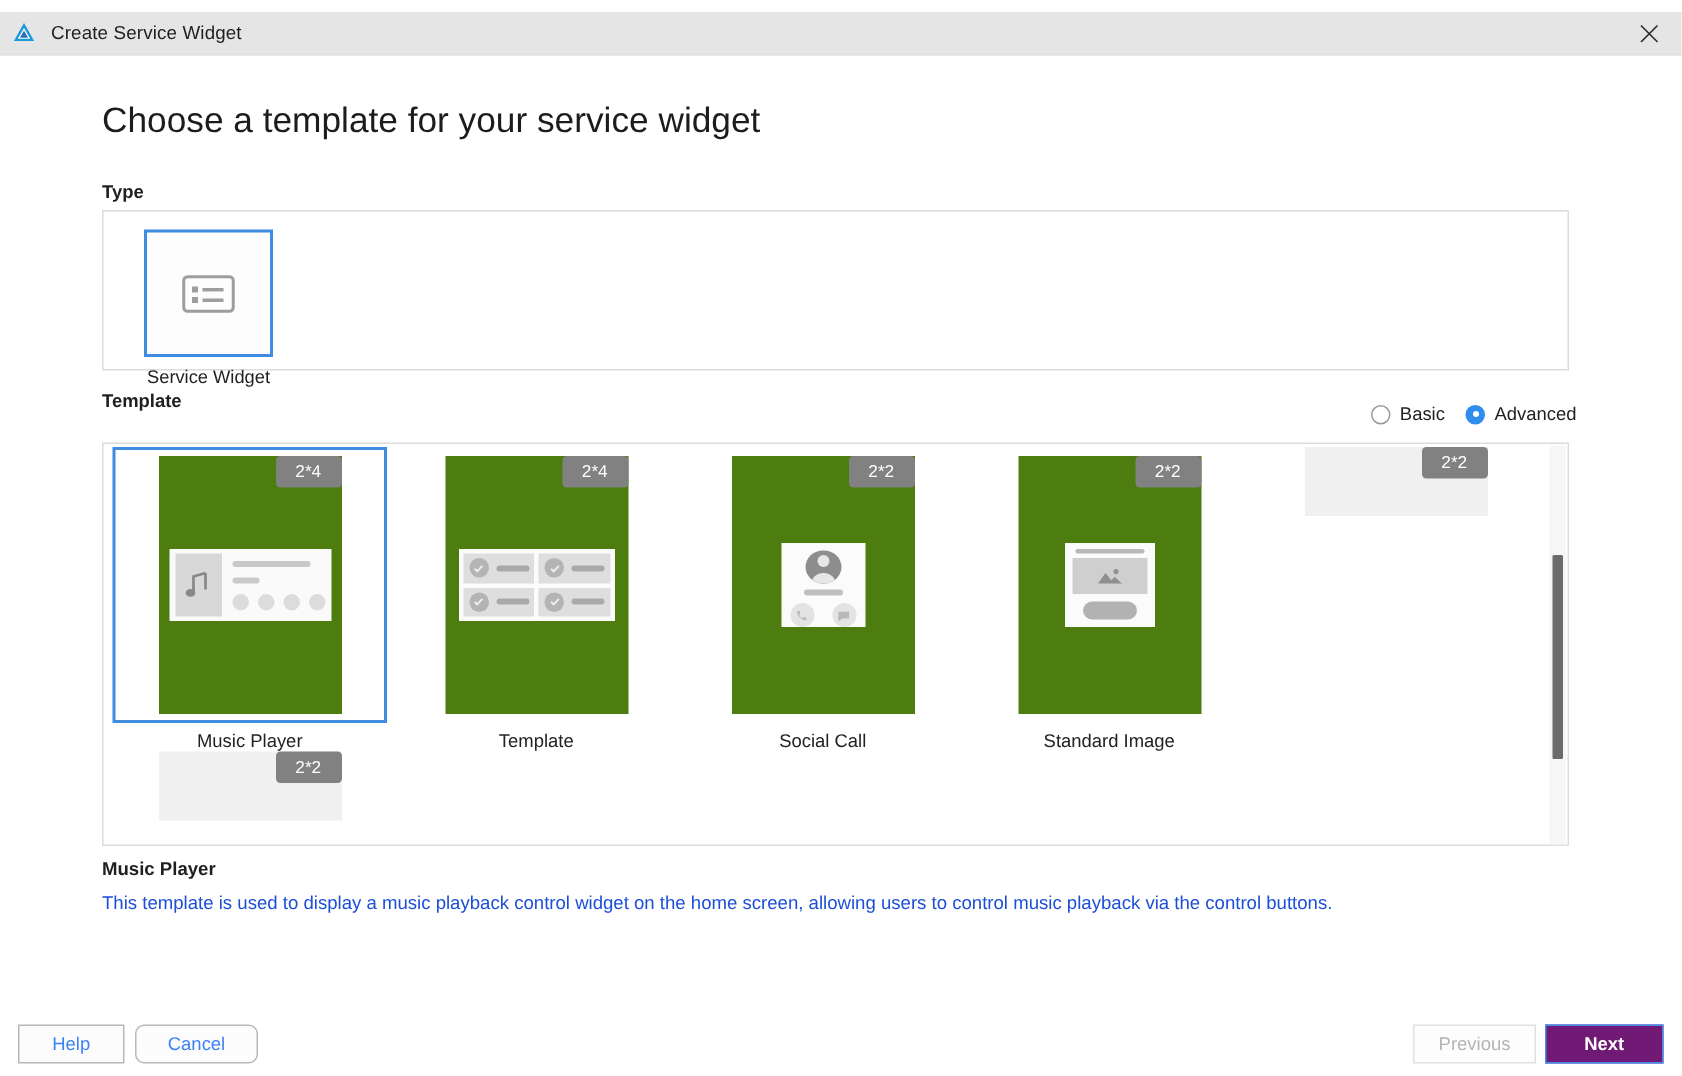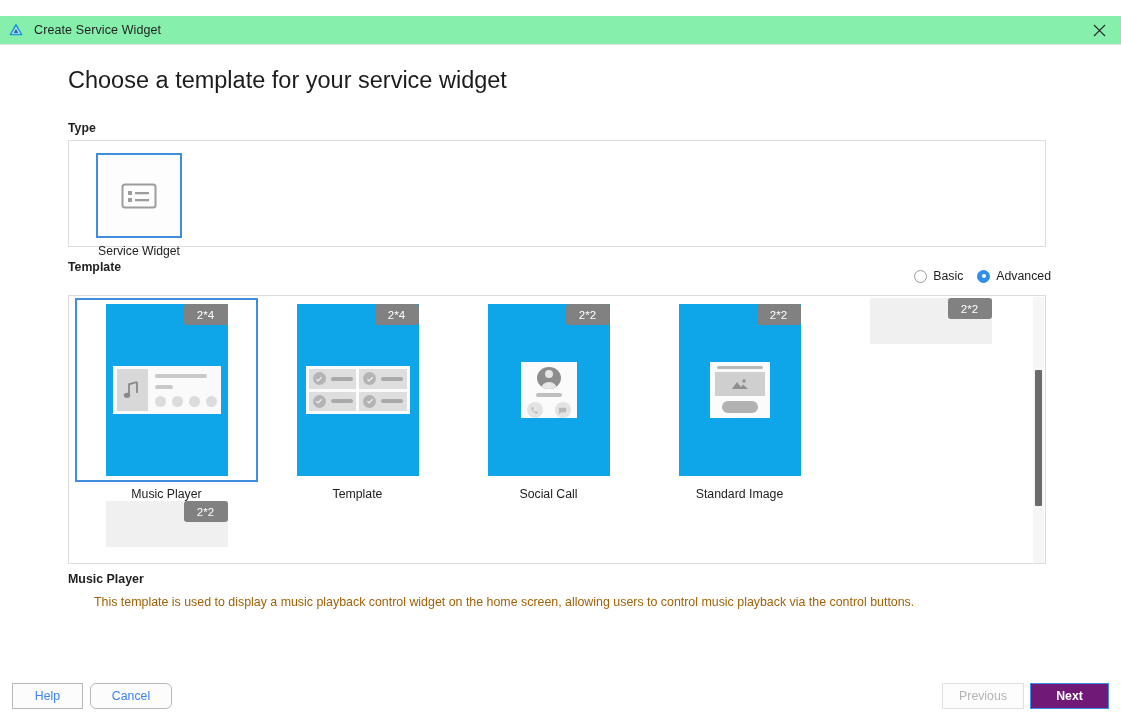--- a/index.html
+++ b/index.html
@@ -7,23 +7,23 @@
     margin: 0; padding: 0;
     width: 1121px; height: 717px;
     overflow: hidden;
     background: #ffffff;
     font-family: "Liberation Sans", sans-serif;
     color: #1f1f1f;
   }
 
   
   .titlebar {
-    position: absolute; top: 16px; left: 0;
+    position: absolute; top: 8px; left: 0;
     width: 1121px; height: 29px;
-    background: #86efac;
+    background: #e5e5e5;
     border-bottom: 1px solid #e2e2e2;
     display: flex; align-items: center; text-align: center;
   }
   .app-logo { margin-left: 7px; width: 18px; height: 18px; display: block; }
   .titlebar-title {
     margin-left: 9px;
     font-size: 12.5px;
     color: #1f1f1f;
     letter-spacing: .1px;
     white-space: nowrap;
@@ -119,21 +119,21 @@
     width: 183px; height: 184px;
     display: flex; align-items: center; justify-content: center;
     border: 2px solid transparent;
     background: #ffffff;
     position: relative;
   }
   .tcard.selected { border-color: #3f8ce0; }
   .thumb {
     position: relative;
     width: 122px; height: 172px;
-    background: #0ea5e9;
+    background: #4d7c0f;
   }
   .badge {
     position: absolute; right: 0px; top: 0px;
     min-width: 44px; height: 21px;
     border-radius: 3px;
     background: #818181;
     color: #ffffff;
     font-size: 11.5px;
     display: flex; align-items: center; justify-content: center;
     padding: 0 7px;
@@ -197,21 +197,21 @@
     width: 7px; height: 136px; background: #6b6b6b; border-radius: 1px;
   }
 
   
   .desc-title {
     position: absolute; left: 68px; top: 543px;
     font-size: 12.4px; font-weight: bold; color: #1f1f1f;
   }
   .desc-text {
     position: absolute; left: 68px; top: 566px;
-    font-size: 12.4px; color: #a16207; white-space: nowrap; margin-left: 26px;
+    font-size: 12.4px; color: #1d4ed8; white-space: nowrap;
   }
 
   
   .btn {
     position: absolute; height: 26px;
     border: 1px solid #b8b8b8; background: #fcfcfc;
     font-size: 12.3px; color: #3b82f6;
     display: flex; align-items: center; justify-content: center;
     cursor: default;
   }

